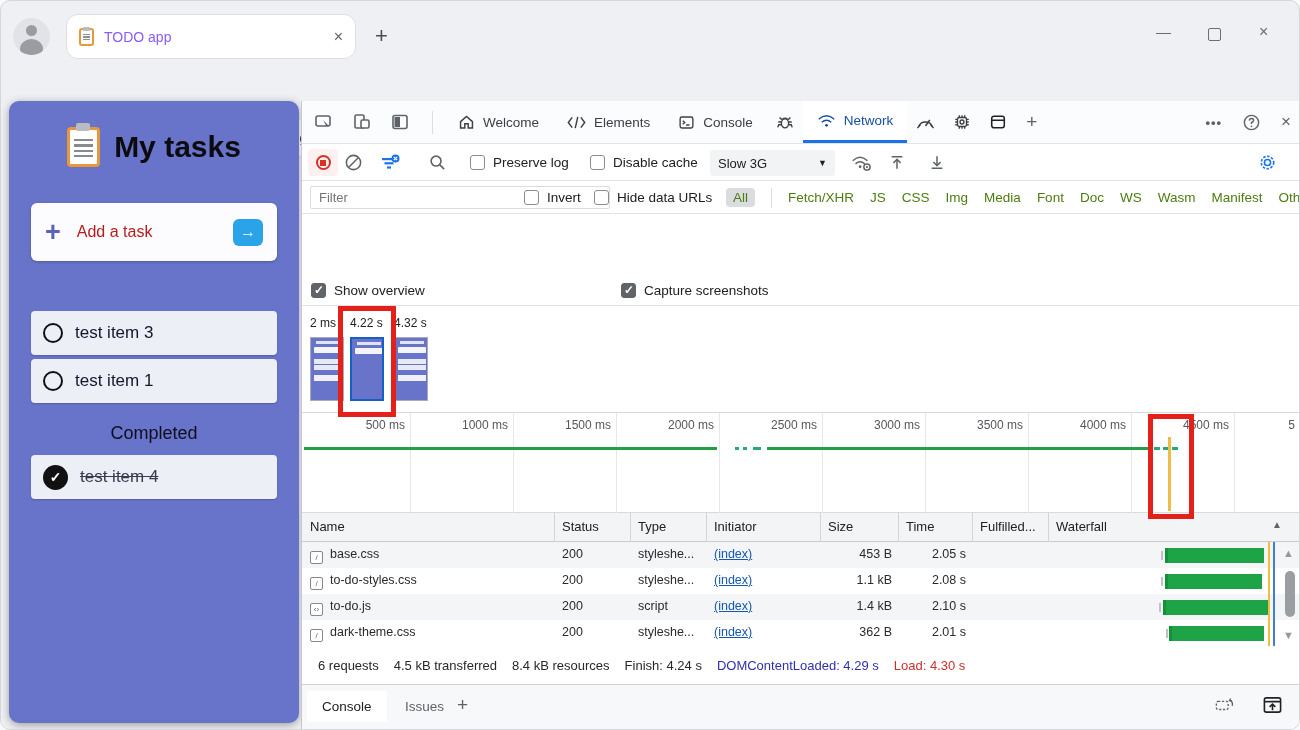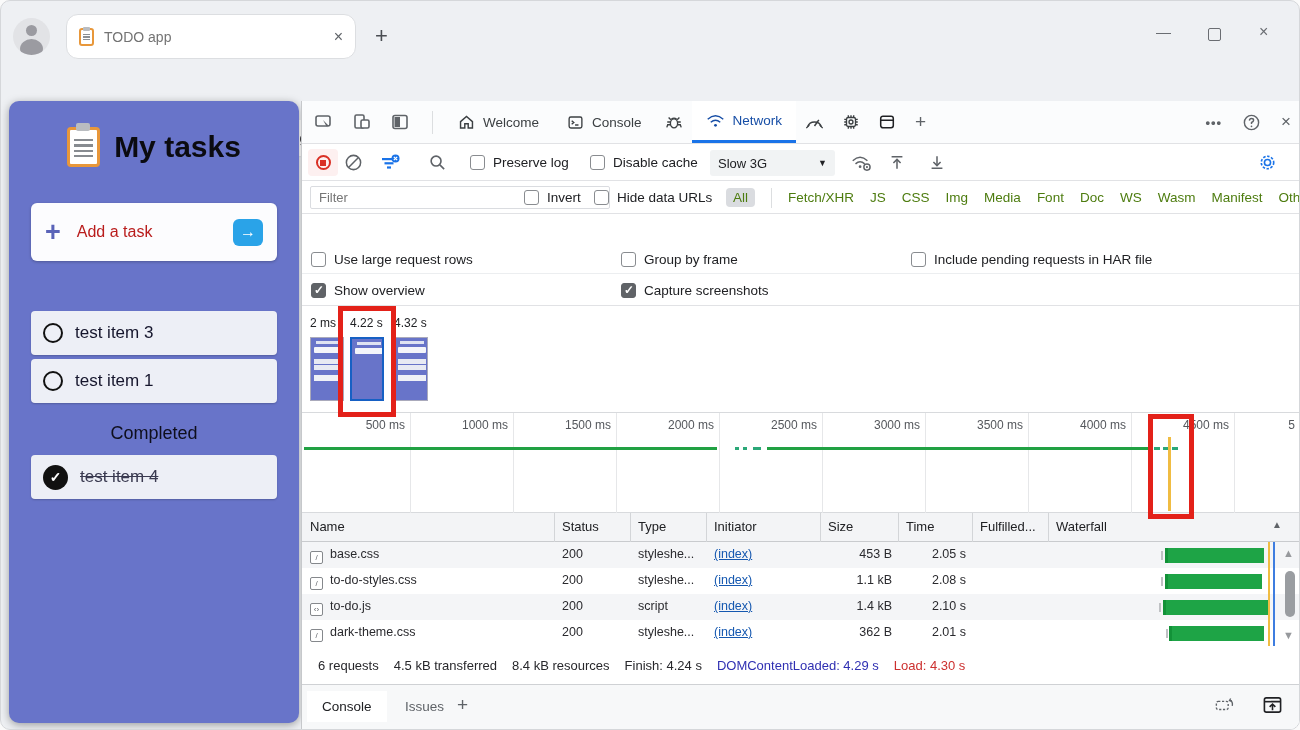--- a/index.html
+++ b/index.html
@@ -8,21 +8,21 @@
             border:1px solid #d5d7da; border-radius:10px; overflow:hidden; }
 
   
   .tabstrip { position:absolute; left:0; top:0; width:100%; height:58px; }
   .avatar { position:absolute; left:12px; top:17px; width:37px; height:37px; border-radius:50%;
             background:#e2e3e6; overflow:hidden; }
   .avatar .head { position:absolute; left:13px; top:7px; width:11px; height:11px; border-radius:50%; background:#9b9ba1; }
   .avatar .body { position:absolute; left:7px; top:21px; width:23px; height:20px; border-radius:50%; background:#9b9ba1; }
   .tab { position:absolute; left:65px; top:13px; width:290px; height:45px; background:#fff;
          border:1px solid #dcdee1; border-radius:12px; display:flex; align-items:center; padding:0 12px; }
-  .tab-title { font-size:14px; color:#737373; flex:1; margin-left:10px; }
+  .tab-title { font-size:14px; color:#8b5cf6; flex:1; margin-left:10px; }
   .tab-close { font-size:16px; color:#5f6368; cursor:default; }
   .clip-ico { width:15px; height:18px; background:#fff; border:2px solid #e8973a; border-radius:3px; position:relative; flex:0 0 auto;}
   .clip-ico:before { content:""; position:absolute; left:2px; top:-3px; width:7px; height:4px; background:#b9bcc0; border-radius:1px;}
   .clip-ico:after { content:""; position:absolute; left:2px; top:4px; width:7px; height:6px;
                     background:linear-gradient(#8b8f94 20%,#fff 20%,#fff 40%,#8b8f94 40%,#8b8f94 60%,#fff 60%,#fff 80%,#8b8f94 80%); }
   .newtab { position:absolute; left:374px; top:22px; font-size:22px; color:#4a4d52; font-weight:300; }
   .winctl { position:absolute; top:22px; font-size:15px; color:#6a6d72; }
   .ctl-min { left:1155px; } .ctl-close { left:1258px; font-size:16px; }
   .ctl-max { left:1207px; top:27px; width:13px; height:13px; border:1.5px solid #6a6d72; border-radius:2px; }
 
@@ -239,20 +239,30 @@
         <div class="dt-tab">
           <span class="svgi">
               <svg width="17" height="17" viewBox="0 0 20 20" fill="none" stroke="#3c4043" stroke-width="1.7">
                 <path d="M3 9 L10 3 L17 9 V16.5 H12 V11.5 H8 V16.5 H3 Z"></path>
               </svg>
             </span>
           <span>Welcome</span>
         </div>
         <div class="dt-tab">
           <span class="svgi">
+              <svg width="19" height="15" viewBox="0 0 22 16" fill="none" stroke="#3c4043" stroke-width="1.7">
+                <path d="M6 2 L1.5 8 L6 14"></path>
+                <path d="M16 2 L20.5 8 L16 14"></path>
+                <path d="M12.5 1.5 L9.5 14.5"></path>
+              </svg>
+            </span>
+          <span>Elements</span>
+        </div>
+        <div class="dt-tab">
+          <span class="svgi">
               <svg width="17" height="17" viewBox="0 0 20 20" fill="none" stroke="#3c4043" stroke-width="1.6">
                 <rect x="2.5" y="3.5" width="15" height="13" rx="2"></rect>
                 <path d="M5.5 8 L8 10 L5.5 12"></path>
                 <path d="M9.5 13 H13.5"></path>
               </svg>
             </span>
           <span>Console</span>
         </div>
         <div class="dt-tab icononly">
           <span class="svgi">
@@ -418,34 +428,20 @@
         <span class="chip">Media</span>
         <span class="chip">Font</span>
         <span class="chip">Doc</span>
         <span class="chip">WS</span>
         <span class="chip">Wasm</span>
         <span class="chip">Manifest</span>
         <span class="chip">Other</span>
       </div>
     </div>
 
-    <div class="dt-row dt-optrow2">
-      <div class="opt" style="left:9px;">
-          <span class="cb"></span>
-          <span class="cbl">Use large request rows</span>
-        </div>
-      <div class="opt" style="left:319px;">
-          <span class="cb"></span>
-          <span class="cbl">Group by frame</span>
-        </div>
-      <div class="opt" style="left:609px;">
-          <span class="cb"></span>
-          <span class="cbl">Include pending requests in HAR file</span>
-        </div>
-    </div>
     <div class="dt-row dt-optrow3">
       <div class="opt" style="left:9px; height:32px;">
           <span class="cb on"></span>
           <span class="cbl">Show overview</span>
         </div>
       <div class="opt" style="left:319px; height:32px;">
           <span class="cb on"></span>
           <span class="cbl">Capture screenshots</span>
         </div>
     </div>

